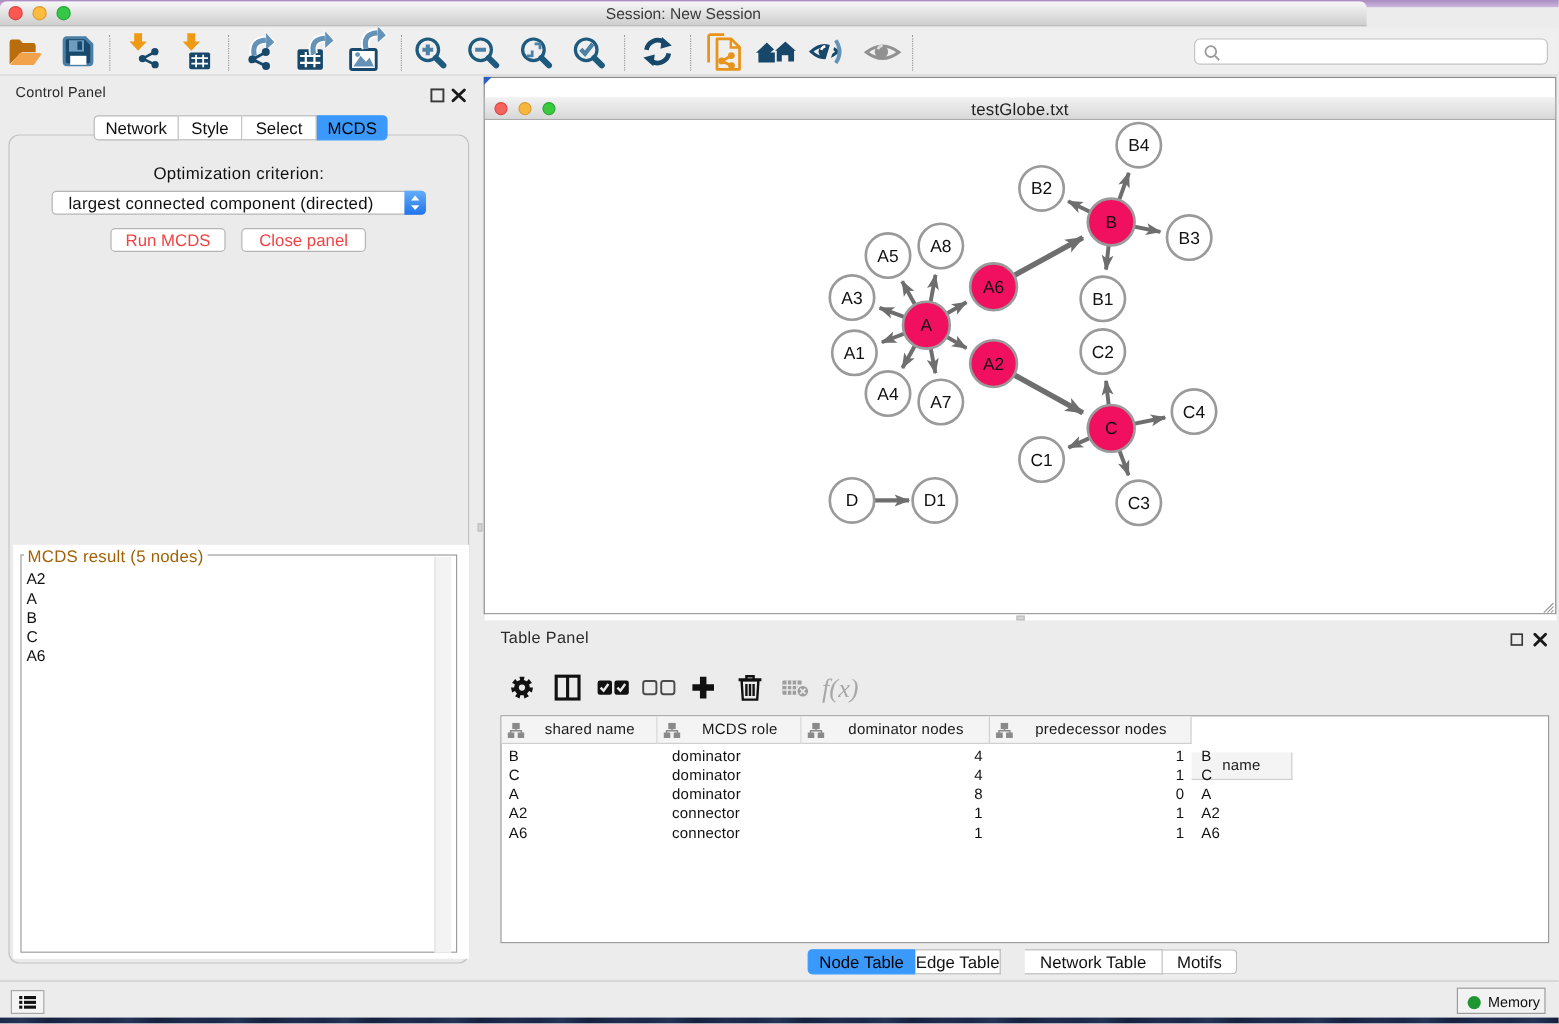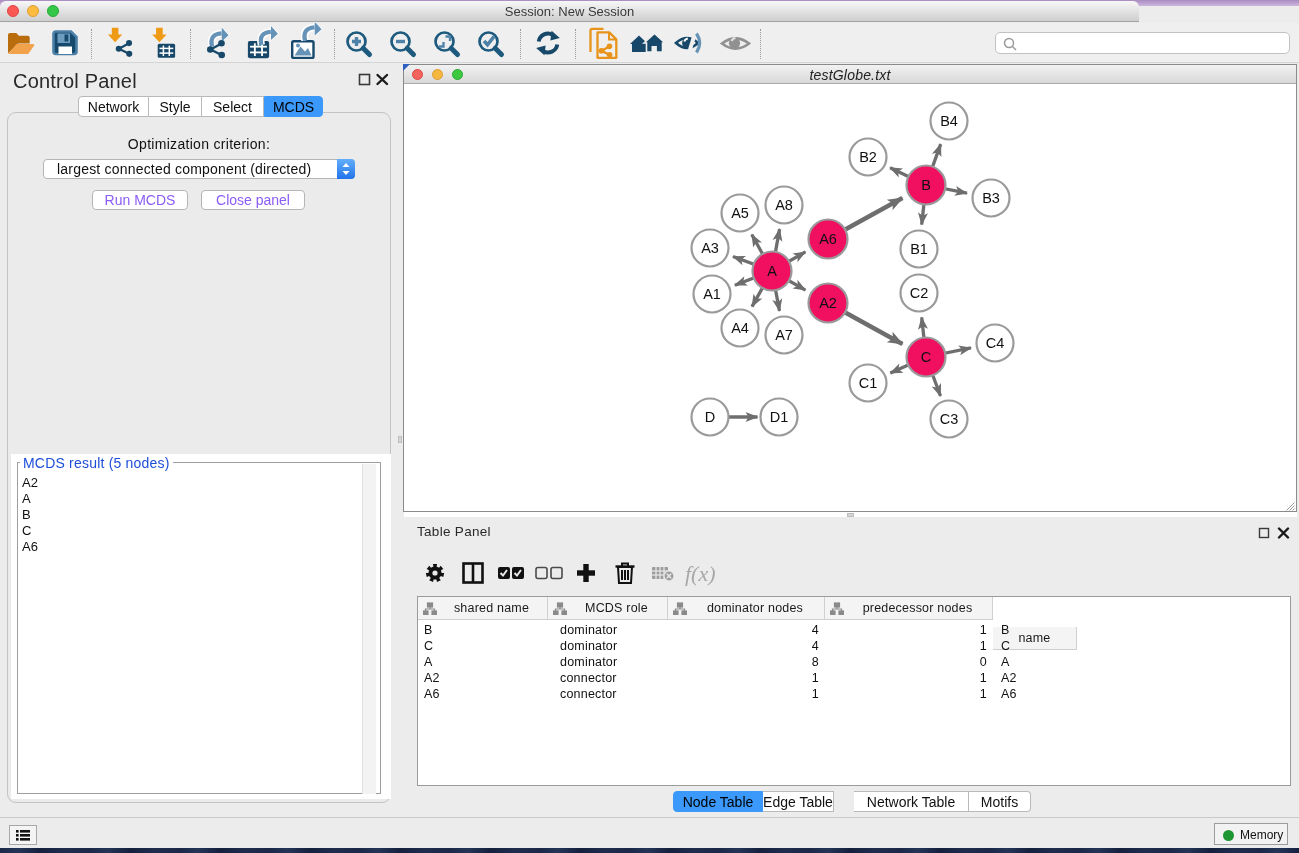--- a/index.html
+++ b/index.html
@@ -14,40 +14,40 @@
 .tl { position:absolute; top:4px; width:12px; height:12px; border-radius:50%; }
 #titlebar .tl1 { left:7px;  background:#fc5753; border:1px solid #dd4643; }
 #titlebar .tl2 { left:27px; background:#fdbc40; border:1px solid #dd9d33; }
 #titlebar .tl3 { left:47px; background:#34c748; border:1px solid #29a834; }
 
 #toolbar { left:0; top:23px; width:1299px; height:40px; background:#efefef; border-bottom:1px solid #d4d4d4; }
 #toolbar svg { position:absolute; top:0; left:0; }
 .tsep { position:absolute; top:6px; height:30px; width:0; border-left:1px dotted #9a9a9a; }
 #searchbox { position:absolute; left:995px; top:9px; width:295px; height:22px; background:#fff; border:1px solid #c2c2c2; border-radius:5px; }
 
-#cp-title { left:13px; top:70px; font-size:20px; letter-spacing:0.2px; color:#2a2a2a; }
+#cp-title { left:13px; top:70px; font-size:12px; letter-spacing:0.2px; color:#2a2a2a; }
 #cp-tabs { left:78px; top:96px; height:21px; font-size:14px; z-index:3; }
 .tab { position:absolute; top:0; height:21px; line-height:21px; text-align:center; background:#fff; border:1px solid #b9b9b9; color:#111; }
 .tab.sel { background:#3b99fc; border-color:#3b99fc; color:#000000; }
 #cp-panel { left:7px; top:112px; width:384px; height:691px; border:1.5px solid #c3c3c3; border-radius:9px; background:#ebebeb; }
 #opt-label { left:0px; top:136px; width:398px; text-align:center; font-size:14px; letter-spacing:0.3px; color:#111; }
 #dropdown { left:43px; top:159px; width:312px; height:20px; background:#fff; border:1px solid #b5b5b5; border-radius:4px; font-size:14px; letter-spacing:0.2px; color:#111; line-height:19px; padding-left:13px; }
 #dd-step { position:absolute; right:-1px; top:-1px; width:18px; height:20px; border-radius:0 4px 4px 0; background:linear-gradient(#63aefb,#2173eb); }
-.btn { position:absolute; height:20px; background:#fff; border:1px solid #b5b5b5; border-radius:4px; font-size:14px; color:#8b5cf6; text-align:center; line-height:19px; }
+.btn { position:absolute; height:20px; background:#fff; border:1px solid #b5b5b5; border-radius:4px; font-size:14px; color:#ef4444; text-align:center; line-height:19px; }
 #btn-run { left:92px; top:190px; width:96px; }
 #btn-close { left:201px; top:190px; width:104px; }
 
 #mcds-white { left:11px; top:454px; width:380px; height:345px; background:#fff; }
 #mcds-group { position:absolute; left:6px; top:8px; width:364px; height:332px; border:1px solid #9f9f9f; }
-#mcds-title { position:absolute; left:2px; top:-8px; background:#fff; padding:0 3px; font-size:14px; letter-spacing:0.2px; color:#1d4ed8; line-height:16px;text-align:center; }
+#mcds-title { position:absolute; left:2px; top:-8px; background:#fff; padding:0 3px; font-size:14px; letter-spacing:0.2px; color:#a16207; line-height:16px;text-align:center; }
 #mcds-list { position:absolute; left:4px; top:12px; font-size:13px; color:#111; line-height:16px; }
 #mcds-sb { position:absolute; right:4px; top:1px; width:14px; height:330px; background:#f3f3f3; border-left:1px solid #e0e0e0; }
 
 #netwin { left:403px; top:64px; width:894px; height:448px; background:#fff; border:1px solid #8a8a8a; }
-#net-titlebar { position:absolute; left:0; top:0; width:100%; height:19px; background:linear-gradient(#f2f2f2,#d8d8d8); border-bottom:1px solid #ababab;font-style:italic; }
+#net-titlebar { position:absolute; left:0; top:16px; width:100%; height:19px; background:linear-gradient(#f2f2f2,#d8d8d8); border-bottom:1px solid #ababab; }
 #net-titlebar .title { position:absolute; left:0; right:0; top:2px; text-align:center; font-size:14px; letter-spacing:0.2px; color:#222; }
 #net-titlebar .tl { top:4px; width:11px; height:11px; }
 #net-titlebar .tl1 { left:8px;  background:#f4645f; border:1px solid #dd4643; }
 #net-titlebar .tl2 { left:28px; background:#f6b73e; border:1px solid #dd9d33; }
 #net-titlebar .tl3 { left:48px; background:#3dc93f; border:1px solid #29a834; }
 
 .divh { position:absolute; background:#d6d6d6; border:1px solid #bdbdbd; }
 
 #tp-title { left:417px; top:524px; font-size:13.5px; letter-spacing:0.3px; color:#2a2a2a; }
 #tp-toolbar { left:417px; top:556px; }

